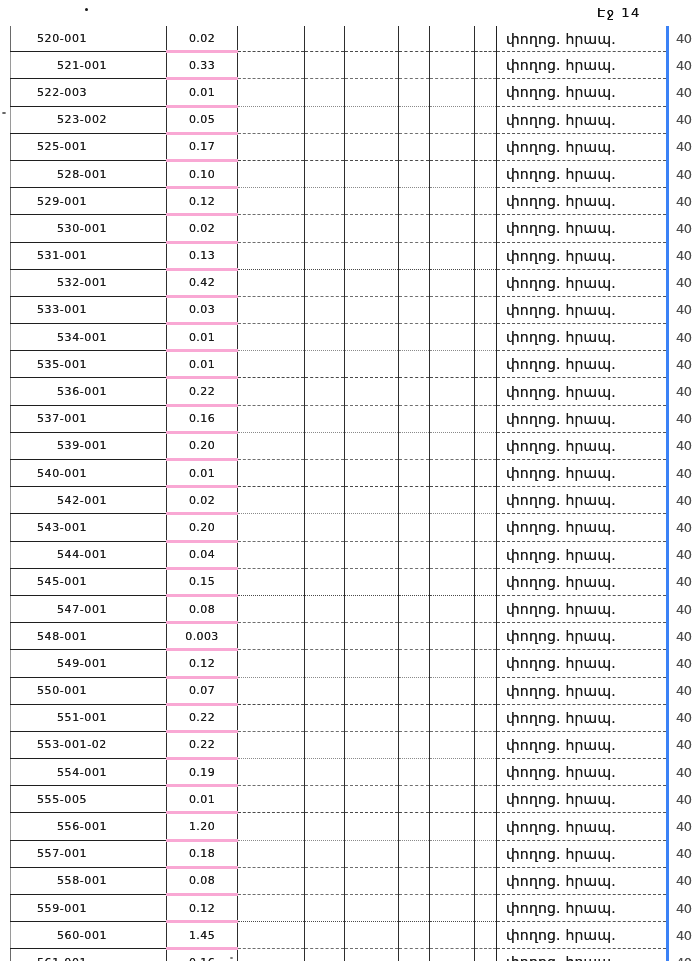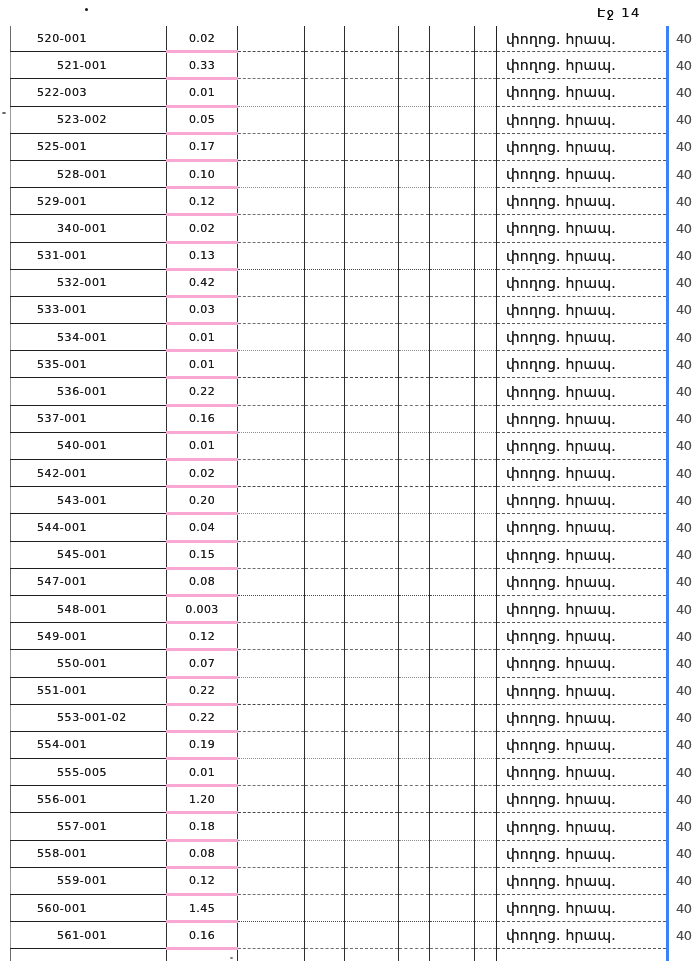--- a/index.html
+++ b/index.html
@@ -177,21 +177,21 @@
     <td class="c-e e2"></td>
     <td class="c-e e3"></td>
     <td class="c-e e4"></td>
     <td class="c-e e5"></td>
     <td class="c-e e6"></td>
     <td class="c-cat"><span>փողոց. հրապ.</span></td>
     <td class="c-edge"><span>40</span></td>
   </tr>
 
   <tr>
-    <td class="c-code"><span>340-001</span></td>
+    <td class="c-code"><span>530-001</span></td>
     <td class="c-val"><span>0.02</span></td>
     <td class="c-e e1"></td>
     <td class="c-e e2"></td>
     <td class="c-e e3"></td>
     <td class="c-e e4"></td>
     <td class="c-e e5"></td>
     <td class="c-e e6"></td>
     <td class="c-cat"><span>փողոց. հրապ.</span></td>
     <td class="c-edge"><span>40</span></td>
   </tr>
@@ -280,20 +280,32 @@
     <td class="c-e e1"></td>
     <td class="c-e e2"></td>
     <td class="c-e e3"></td>
     <td class="c-e e4"></td>
     <td class="c-e e5"></td>
     <td class="c-e e6"></td>
     <td class="c-cat"><span>փողոց. հրապ.</span></td>
     <td class="c-edge"><span>40</span></td>
   </tr>
 
+  <tr>
+    <td class="c-code"><span>539-001</span></td>
+    <td class="c-val"><span>0.20</span></td>
+    <td class="c-e e1"></td>
+    <td class="c-e e2"></td>
+    <td class="c-e e3"></td>
+    <td class="c-e e4"></td>
+    <td class="c-e e5"></td>
+    <td class="c-e e6"></td>
+    <td class="c-cat"><span>փողոց. հրապ.</span></td>
+    <td class="c-edge"><span>40</span></td>
+  </tr>
 
   <tr>
     <td class="c-code"><span>540-001</span></td>
     <td class="c-val"><span>0.01</span></td>
     <td class="c-e e1"></td>
     <td class="c-e e2"></td>
     <td class="c-e e3"></td>
     <td class="c-e e4"></td>
     <td class="c-e e5"></td>
     <td class="c-e e6"></td>

